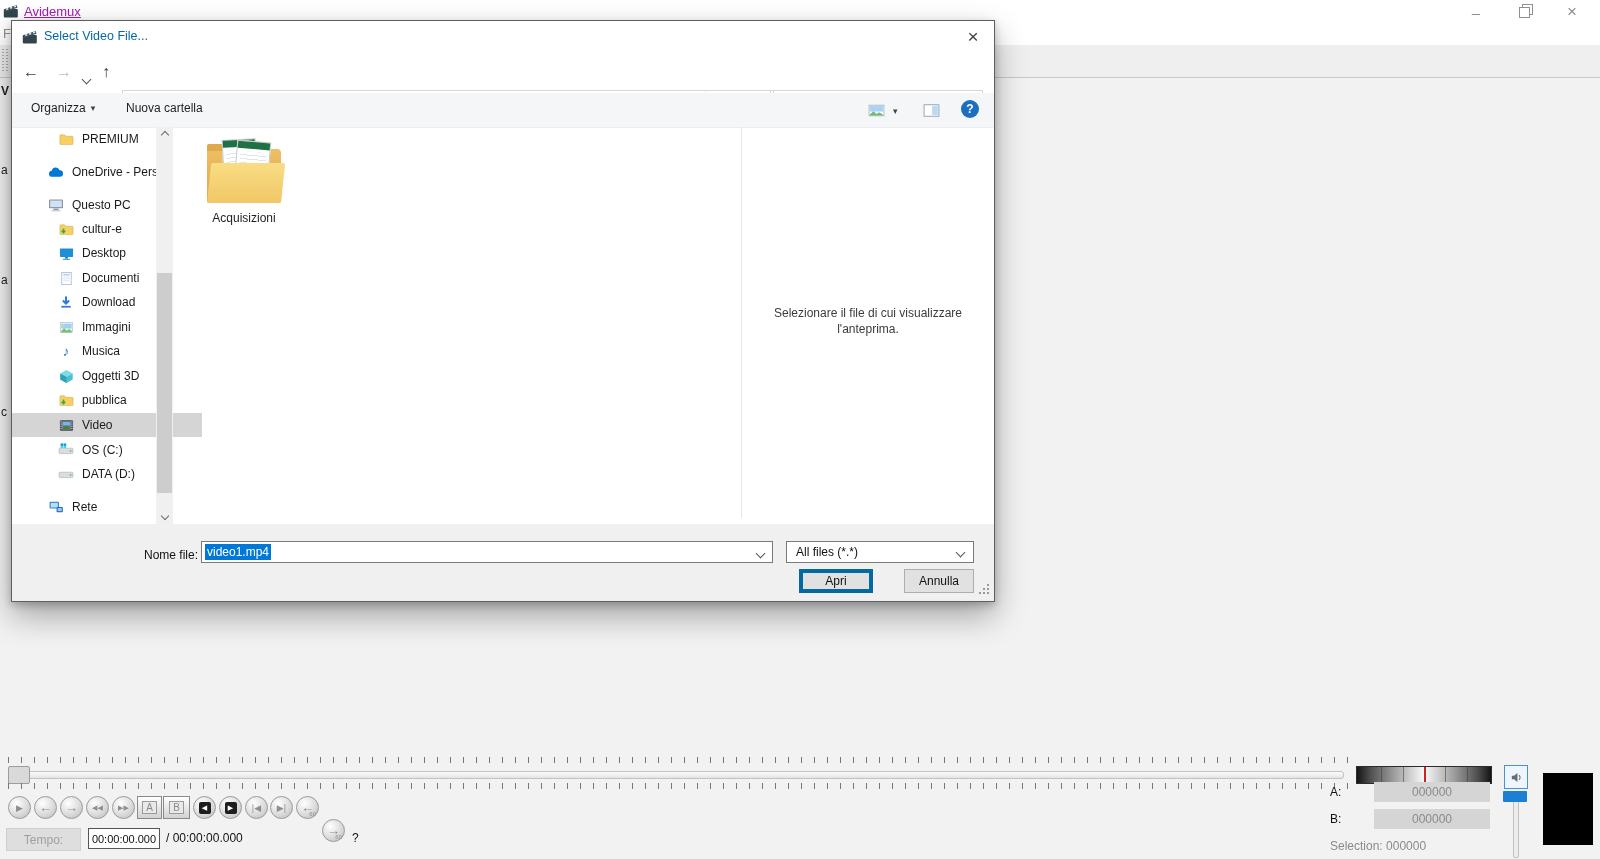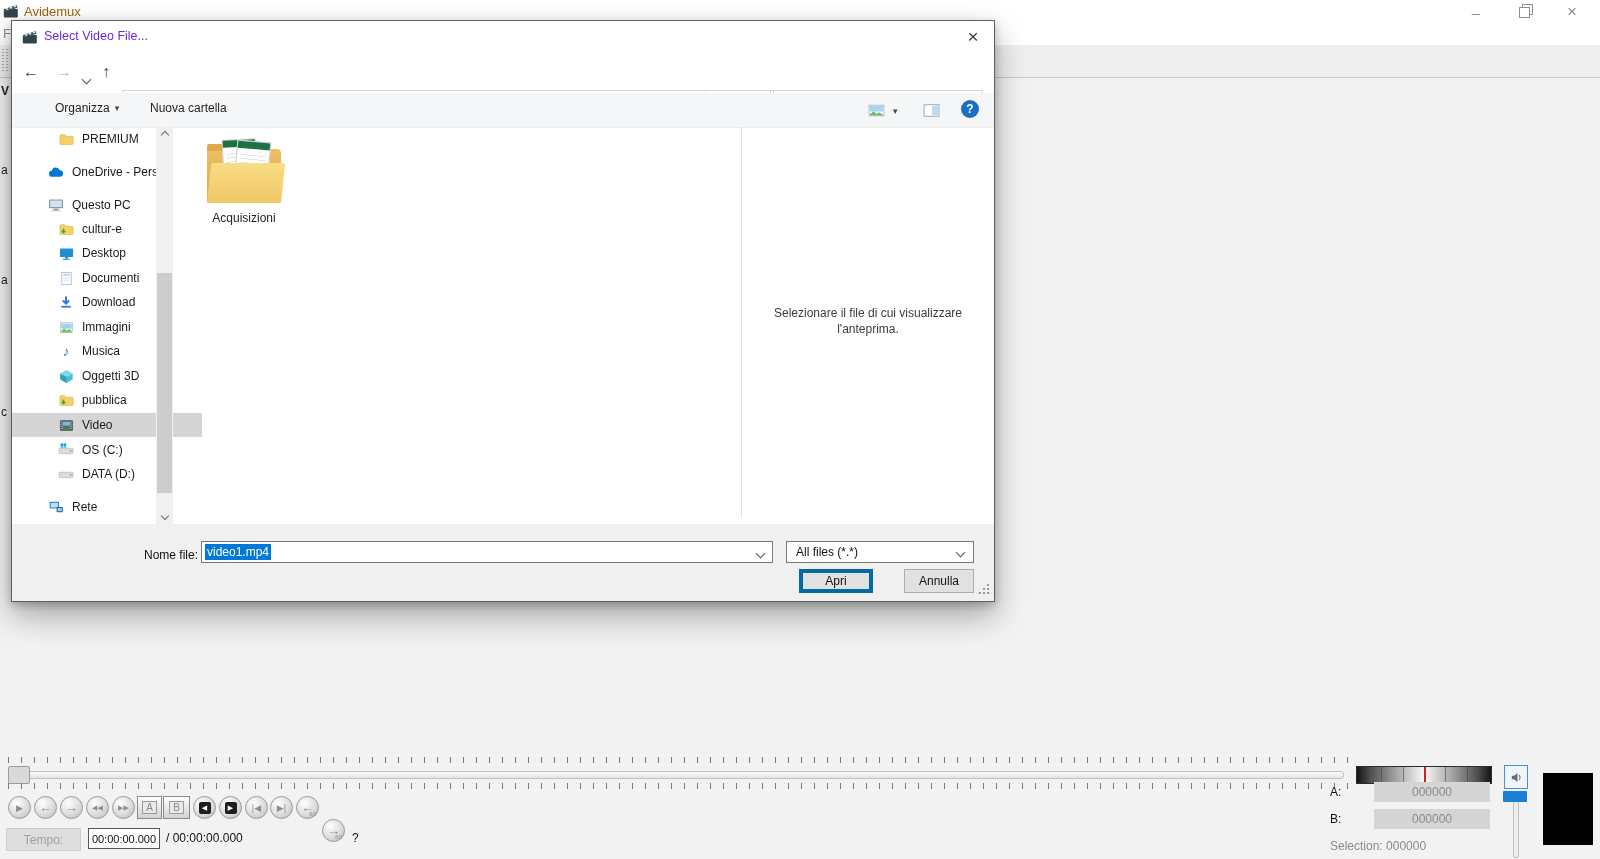--- a/index.html
+++ b/index.html
@@ -1,21 +1,21 @@
 <!DOCTYPE html>
 <html><head>
 <meta charset="utf-8">
 <style>
   html,body{margin:0;padding:0;}
   body{width:1600px;height:859px;position:relative;overflow:hidden;
        font-family:"Liberation Sans",sans-serif;background:#f2f2f2;color:#1a1a1a;}
   .abs{position:absolute;}
   
   .topwhite{left:0;top:0;width:1600px;height:45px;background:#ffffff;}
-  .app-title{left:24px;top:4px;font-size:13px;color:#a16207;}
+  .app-title{left:24px;top:4px;font-size:13px;color:#a21caf;text-decoration:underline;}
   .app-icon{left:3px;top:3px;width:16px;height:16px;}
   .menu-frag{left:3px;top:26px;font-size:13px;color:#8f8f8f;}
   .capbtn{top:0;width:34px;height:24px;display:flex;align-items:center;justify-content:center;color:#8f8f8f;}
   .cap-min{left:1459px;font-size:15px;}
   .cap-close{left:1555px;font-size:17px;}
   .cap-restore{left:1507px;}
   .restore-glyph{width:9px;height:9px;border:1px solid #8f8f8f;position:relative;background:#fff;}
   .restore-glyph::before{content:"";position:absolute;left:2px;top:-4px;width:9px;height:9px;border:1px solid #8f8f8f;}
   .restore-glyph::after{content:"";position:absolute;left:-1px;top:-1px;width:9px;height:9px;background:#fff;border:1px solid #8f8f8f;}
   .appbar{left:0;top:45px;width:1600px;height:32px;background:#efefef;border-bottom:1px solid #c9c9c9;}
@@ -53,41 +53,41 @@
   .sel-label{left:1330px;top:839px;font-size:12px;color:#8a8a8a;}
   .spk-btn{left:1504px;top:765px;width:22px;height:22px;border:1px solid #4a90d9;background:#eef5fc;
            display:flex;align-items:center;justify-content:center;}
   .vol-groove{left:1513px;top:792px;width:4px;height:64px;background:#ececec;border:1px solid #c0c0c0;border-radius:2px;}
   .vol-handle{left:1503px;top:791px;width:24px;height:11px;background:#1b7fd4;border-radius:1px;}
   .vid-box{left:1543px;top:773px;width:50px;height:72px;background:#000;}
   
   .dialog{left:11px;top:20px;width:982px;height:580px;background:#fff;border:1px solid #5f5f5f;
           box-shadow:0 14px 30px rgba(0,0,0,.32),0 3px 8px rgba(0,0,0,.22);z-index:10;}
   .dlg-title{left:0;top:0;width:100%;height:32px;background:#fff;}
-  .dlg-title-text{left:32px;top:8px;font-size:12.5px;color:#6d28d9;}
+  .dlg-title-text{left:32px;top:8px;font-size:12.5px;color:#0369a1;}
   .dlg-icon{left:10px;top:8px;width:16px;height:16px;}
   .dlg-close{right:0;top:0;width:42px;height:32px;display:flex;align-items:center;justify-content:center;
              font-size:19px;color:#444;}
   .navrow{left:0;top:32px;width:100%;height:40px;background:#fff;}
   .nav-glyph{font-size:16px;color:#3b3b3b;top:10px;}
   .nav-glyph.dis{color:#c0c0c0;}
   .chev{display:inline-block;width:6px;height:6px;border-right:1.4px solid #555;border-bottom:1.4px solid #555;transform:rotate(45deg);}
   .addr{left:110px;top:37px;width:647px;height:30px;border:1px solid #d6d6d6;background:#fff;display:flex;align-items:center;}
   .addr .crumb{font-size:12px;color:#1a1a1a;padding:0 6px;}
   .addr .sep{color:#555;font-size:12px;padding:0 2px;}
   .addr-chevcell{position:absolute;right:38px;top:0;width:26px;height:28px;border-left:1px solid #ededed;
                  display:flex;align-items:center;justify-content:center;}
   .refreshcell{left:759px;top:37px;width:36px;height:30px;border:1px solid #d6d6d6;border-left:none;
                display:flex;align-items:center;justify-content:center;background:#fff;}
   .search{left:761px;top:37px;width:210px;height:30px;border:1px solid #d6d6d6;background:#fff;
           display:flex;align-items:center;gap:7px;padding-left:10px;box-sizing:border-box;}
   .search input{border:none;outline:none;font-size:12px;color:#333;width:150px;font-family:"Liberation Sans",sans-serif;}
   .search input::placeholder{color:#6e6e6e;}
   .toolrow{left:0;top:72px;width:100%;height:34px;background:#f5f6f7;border-bottom:1px solid #eceef0;}
-  .toolbtn{top:8px;font-size:12px;color:#1f1f1f;display:flex;align-items:center;gap:5px;margin-left:24px;}
+  .toolbtn{top:8px;font-size:12px;color:#1f1f1f;display:flex;align-items:center;gap:5px;}
   .caret{font-size:9px;color:#444;}
   .help-circle{width:18px;height:18px;border-radius:50%;background:#1b6ec2;color:#fff;font-size:12px;font-weight:bold;
                display:flex;align-items:center;justify-content:center;}
   .side-row{left:0;width:144px;height:24px;display:flex;align-items:center;font-size:12px;color:#1a1a1a;}
   .side-row .sic{width:16px;height:16px;display:flex;align-items:center;justify-content:center;flex:none;}
   .side-row .slabel{margin-left:8px;white-space:nowrap;}
   .side-row.sel{background:#d5d5d5;}
   .ind1{padding-left:36px;}
   .ind2{padding-left:46px;}
   .music-glyph{font-size:14px;color:#3a76c4;}

